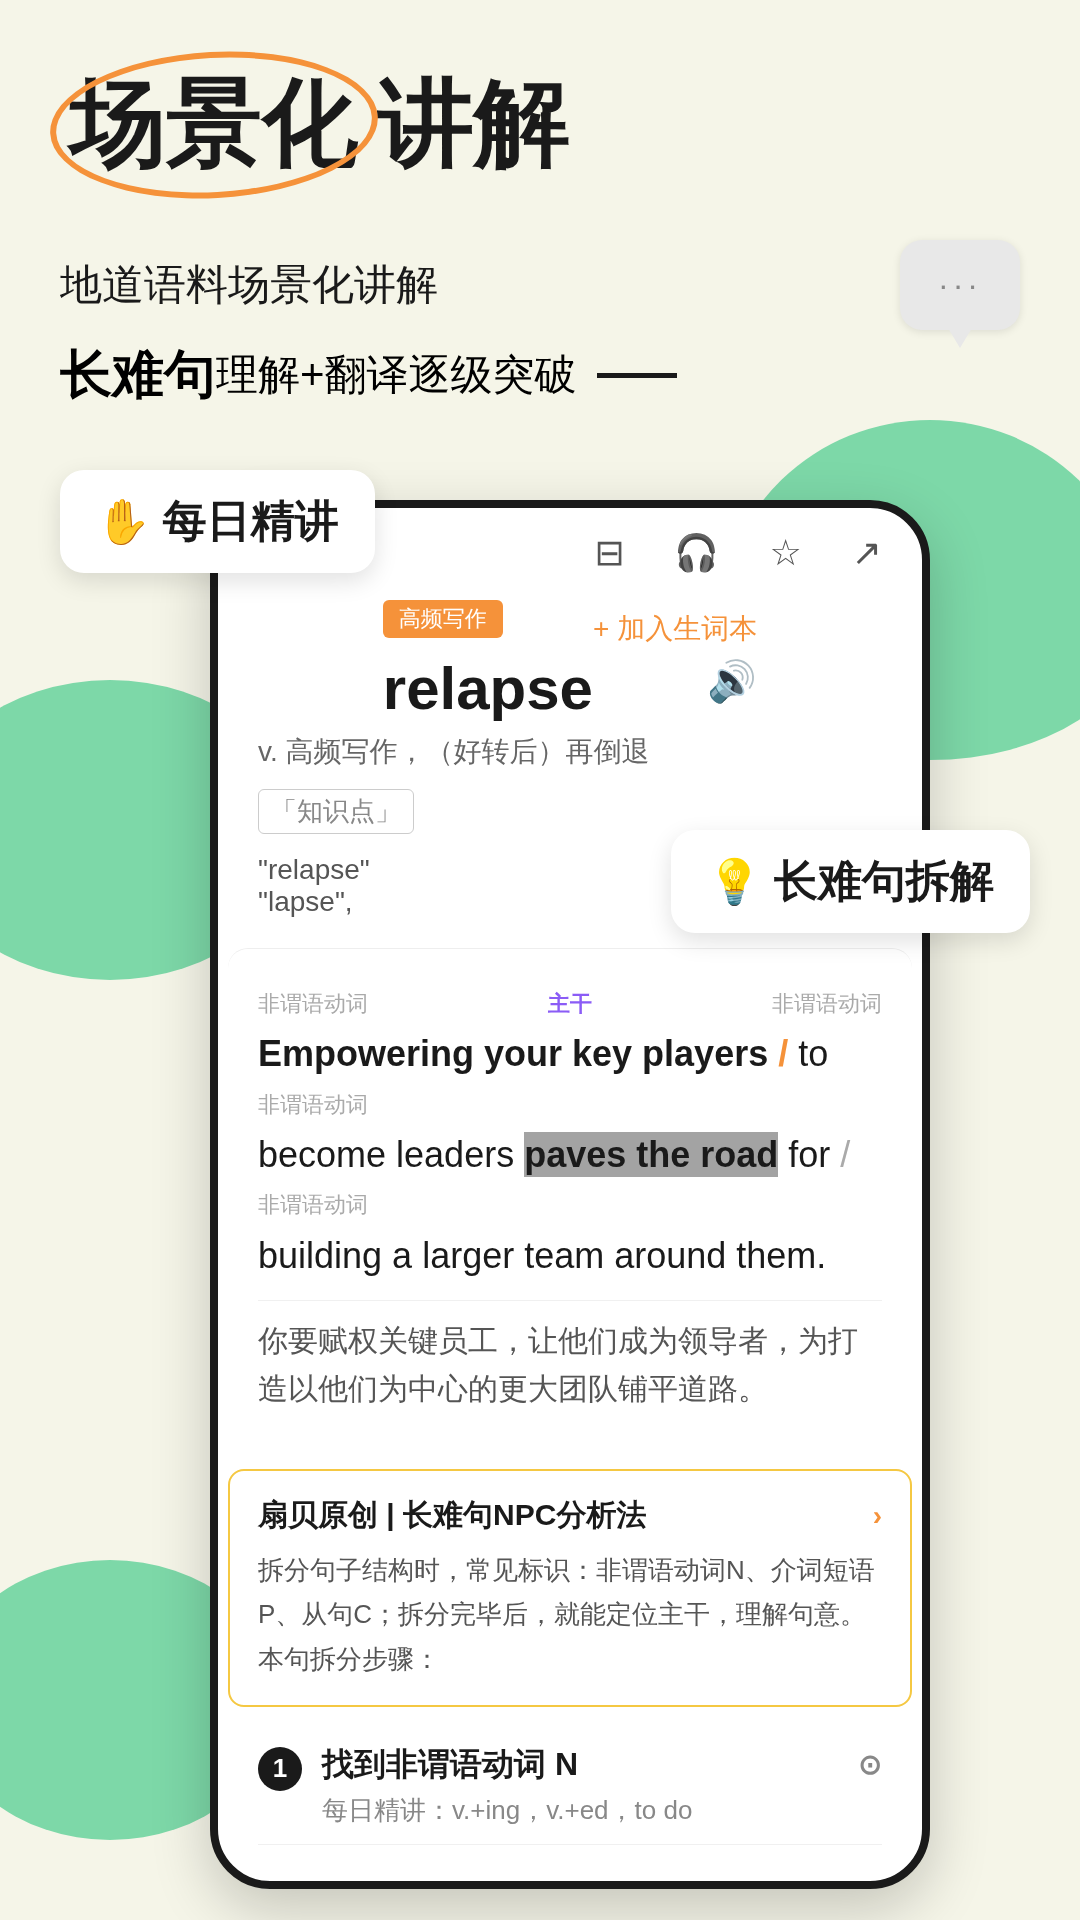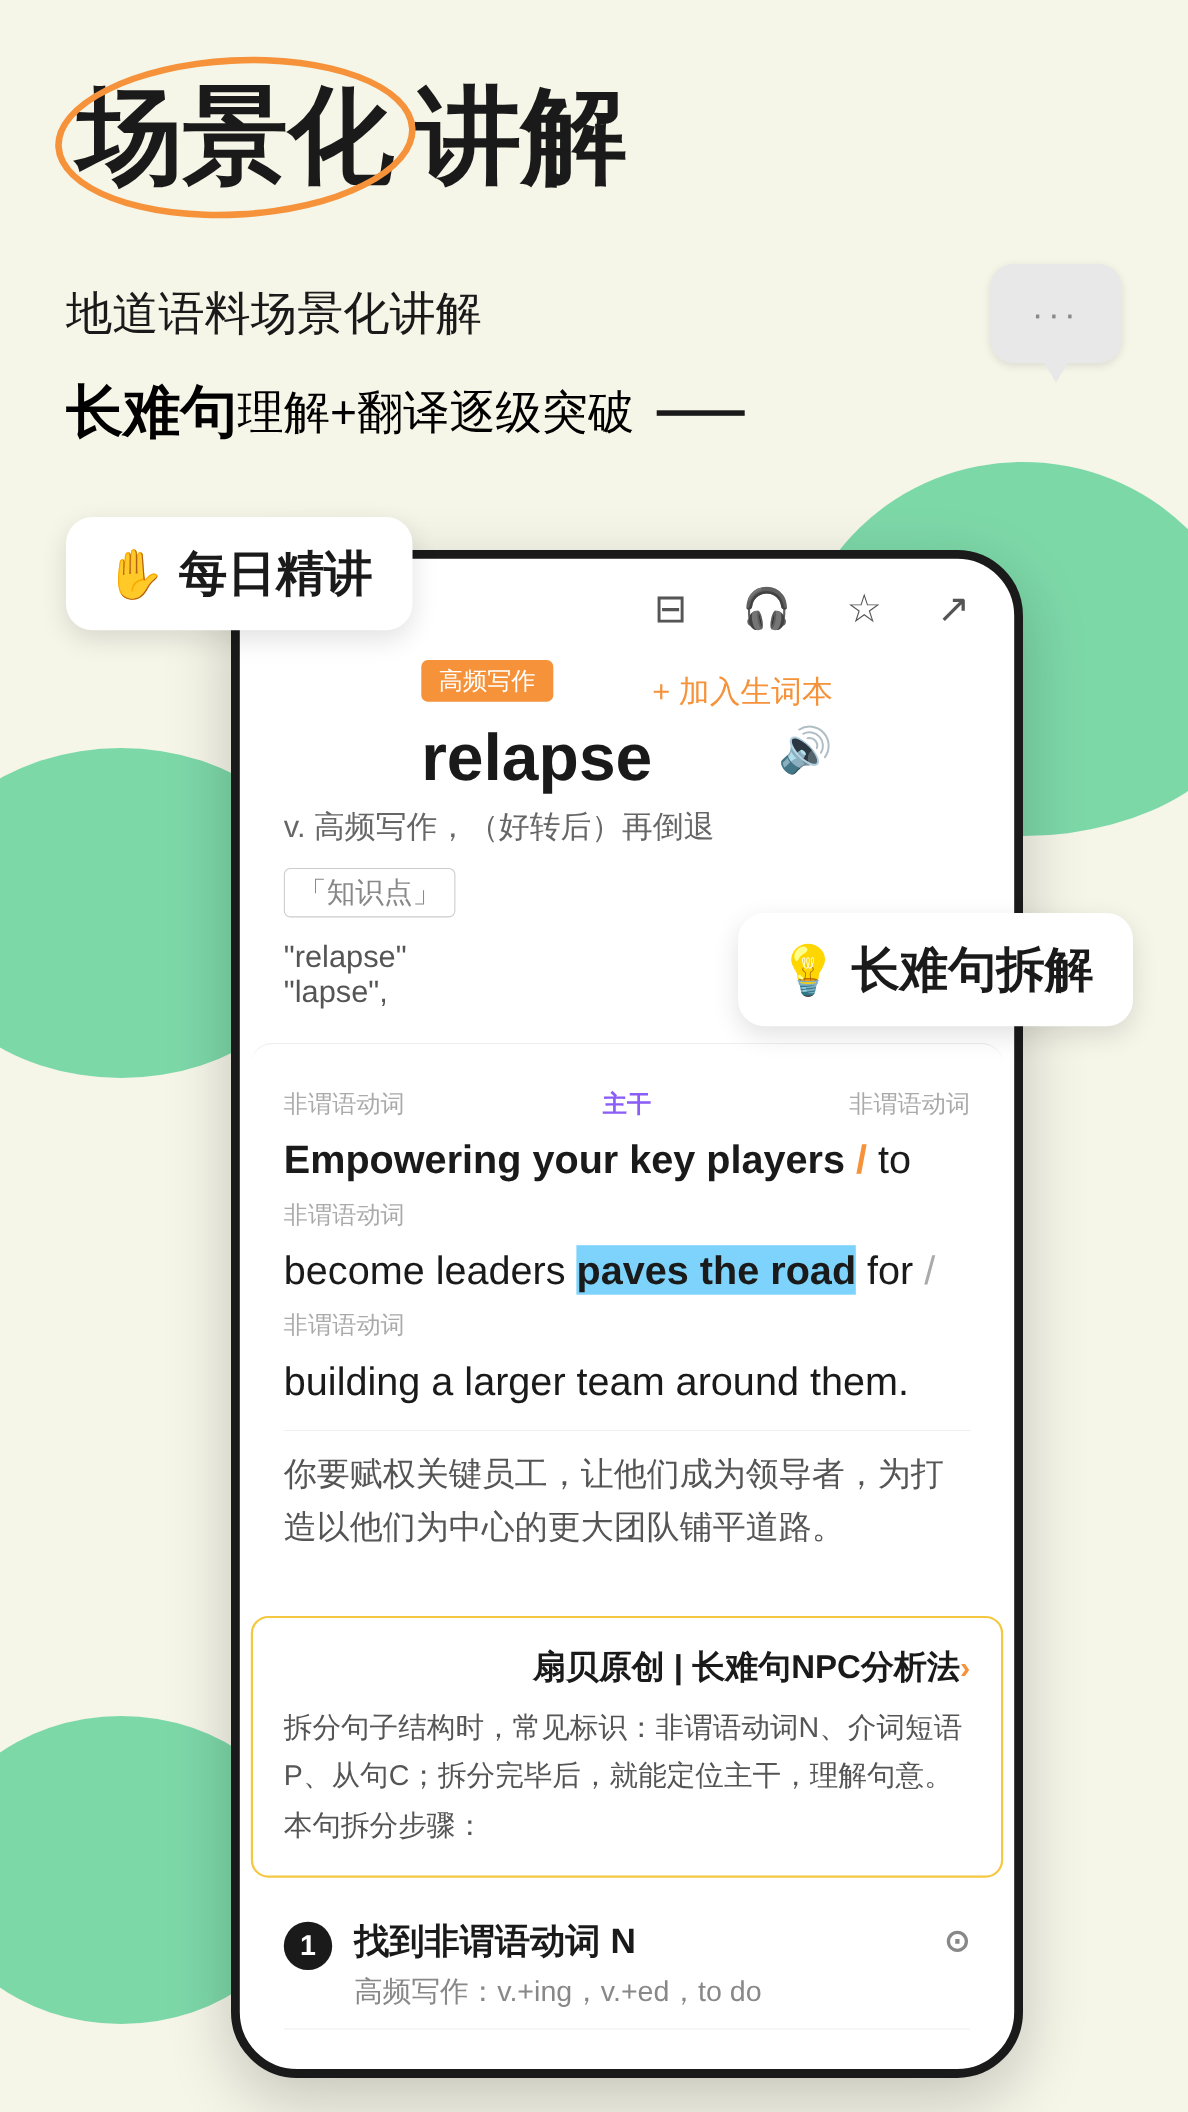--- a/index.html
+++ b/index.html
@@ -284,21 +284,21 @@
     }
 
     .sentence-main {
       font-size: 36px;
       color: #1a1a1a;
       line-height: 1.6;
       margin-bottom: 16px;
     }
 
     .sentence-highlight-orange {
-      background: #7dd3fc;
+      background: #a3a3a3;
       padding: 2px 0;
       font-weight: 700;
     }
 
     .sentence-translation {
       font-size: 30px;
       color: #555;
       line-height: 1.6;
       margin-top: 16px;
       padding-top: 16px;
@@ -314,21 +314,21 @@
       background: white;
     }
 
     .npc-title {
       font-size: 30px;
       font-weight: 700;
       color: #1a1a1a;
       margin-bottom: 12px;
       display: flex;
       align-items: center;
-      justify-content: flex-end;
+      justify-content: space-between;
     }
 
     .npc-title-arrow {
       color: #f5923a;
       font-size: 28px;
     }
 
     .npc-desc {
       font-size: 26px;
       color: #555;
@@ -525,19 +525,19 @@
     </div>
 
     <div class="step-section">
       <div class="step-item">
         <div class="step-num">1</div>
         <div class="step-content">
           <div class="step-title">
             <span>找到非谓语动词 N</span>
             <span class="step-target-icon">⊙</span>
           </div>
-          <div class="step-sub">高频写作：v.+ing，v.+ed，to do</div>
+          <div class="step-sub">每日精讲：v.+ing，v.+ed，to do</div>
         </div>
       </div>
     </div>
 
   </div>
 </div>
 
 </body></html>

